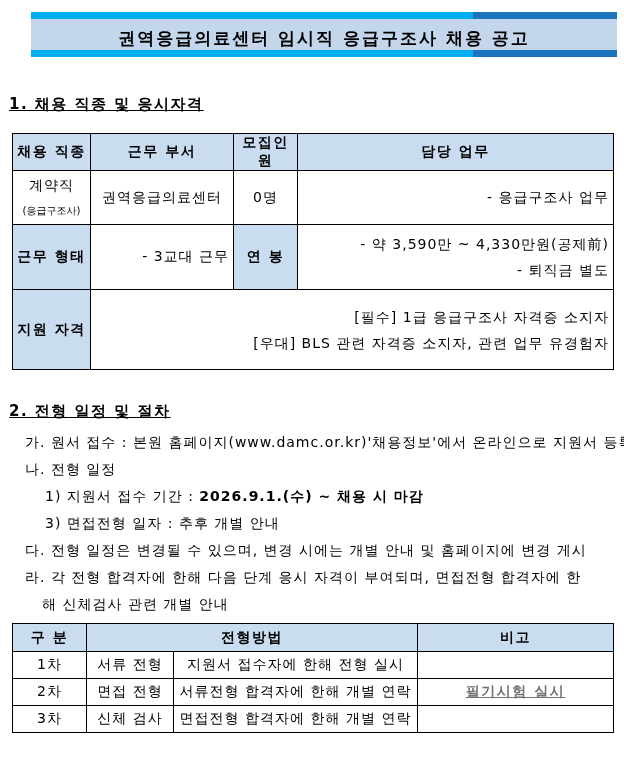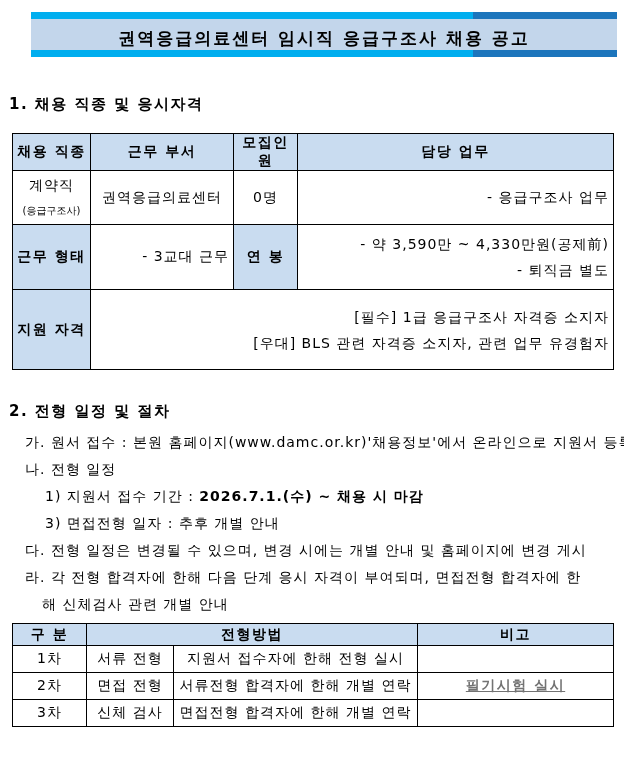--- a/index.html
+++ b/index.html
@@ -19,21 +19,21 @@
   .banner-body {
     height: 31px;
     background: #c3d6eb;
     display: flex; align-items: flex-end; justify-content: center;
     font-size: 17px; font-weight: bold; letter-spacing: 2px;
     white-space: nowrap;
   }
   
   .sec-heading {
     font-size: 15px; font-weight: bold; letter-spacing: 1.5px;
-    line-height: 19px; white-space: nowrap;
+    line-height: 19px; white-space: nowrap; text-decoration: underline;
   }
   .sec1-heading { margin: 38px 0 0 9px; }
   .sec2-heading { margin: 32px 0 0 9px; }
   
   table {
     border-collapse: collapse; table-layout: fixed;
     margin-left: 12px; width: 601px;
     font-size: 14px; letter-spacing: 1px;
   }
   td { border: 1px solid #000; padding: 0 4px; overflow: hidden; }
@@ -42,21 +42,21 @@
   .hdr {
     background: #c9dcf0; font-weight: bold;
     text-align: center; letter-spacing: 1.5px;
   }
   .ctr { text-align: center; }
   .lft { text-align: right; padding-left: 10px; }
   .t1 .row-h { height: 36px; }
   .t1 .row-1 { height: 54px; }
   .t1 .row-2 { height: 65px; }
   .t1 .row-3 { height: 80px; }
-  .t2 .row-h { height: 22px; }
+  .t2 .row-h { height: 28px; }
   .t2 .row-b { height: 27px; }
   .two-line div { line-height: 26px; }
   .small-wrap { letter-spacing: 0; font-size: 10px; white-space: nowrap; }
   
   .lines { margin-top: 8px; font-size: 14px; letter-spacing: 1px; }
   .line { line-height: 27px; white-space: nowrap; }
   .ind1 { padding-left: 25px; }
   .ind2 { padding-left: 45px; }
   .ind3 { padding-left: 42px; }
   .bold { font-weight: bold; }
@@ -118,21 +118,21 @@
     </td>
   </tr>
 </tbody>
   </table>
 
 <div class="sec-heading sec2-heading">2. 전형 일정 및 절차</div>
 
 <div class="lines">
   <div class="line ind1">가. 원서 접수 : 본원 홈페이지(www.damc.or.kr)'채용정보'에서 온라인으로 지원서 등록</div>
   <div class="line ind1">나. 전형 일정</div>
-  <div class="line ind2"><span>1) 지원서 접수 기간 : </span><span class="bold">2026.7.1.(수) ~ 채용 시 마감</span></div>
+  <div class="line ind2"><span>1) 지원서 접수 기간 : </span><span class="bold">2026.9.1.(수) ~ 채용 시 마감</span></div>
   <div class="line ind2">3) 면접전형 일자 : 추후 개별 안내</div>
   <div class="line ind1">다. 전형 일정은 변경될 수 있으며, 변경 시에는 개별 안내 및 홈페이지에 변경 게시</div>
   <div class="line ind1">라. 각 전형 합격자에 한해 다음 단계 응시 자격이 부여되며, 면접전형 합격자에 한</div>
   <div class="line ind3">해 신체검사 관련 개별 안내</div>
 </div>
 
 <table class="t2">
   <colgroup>
     <col style="width:74px">
       <col style="width:87px">

